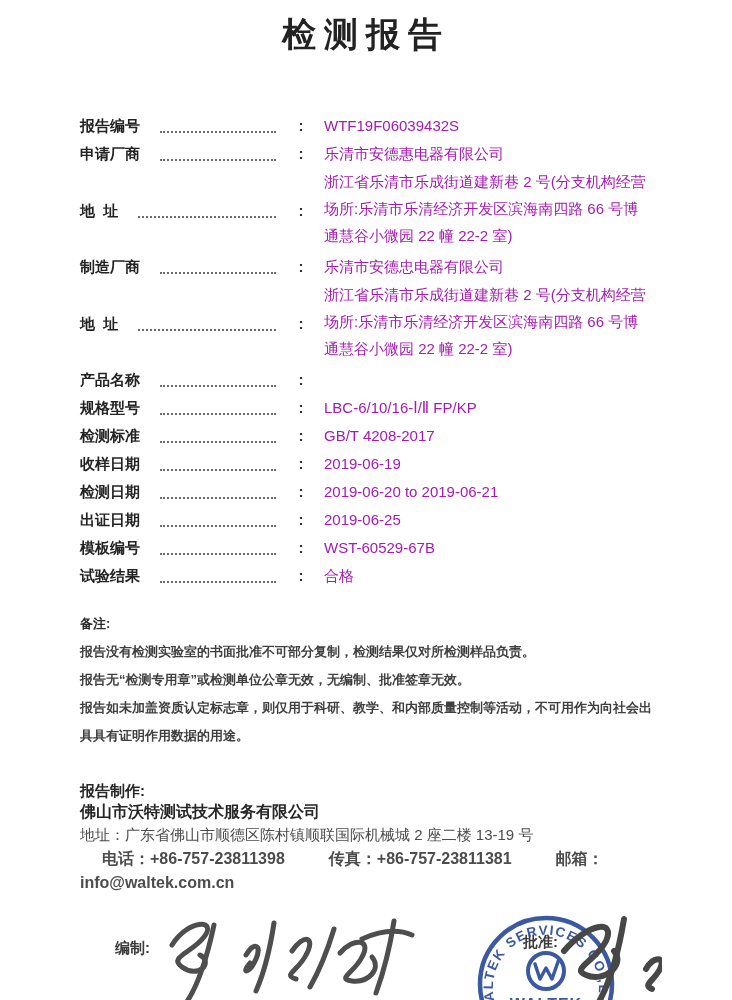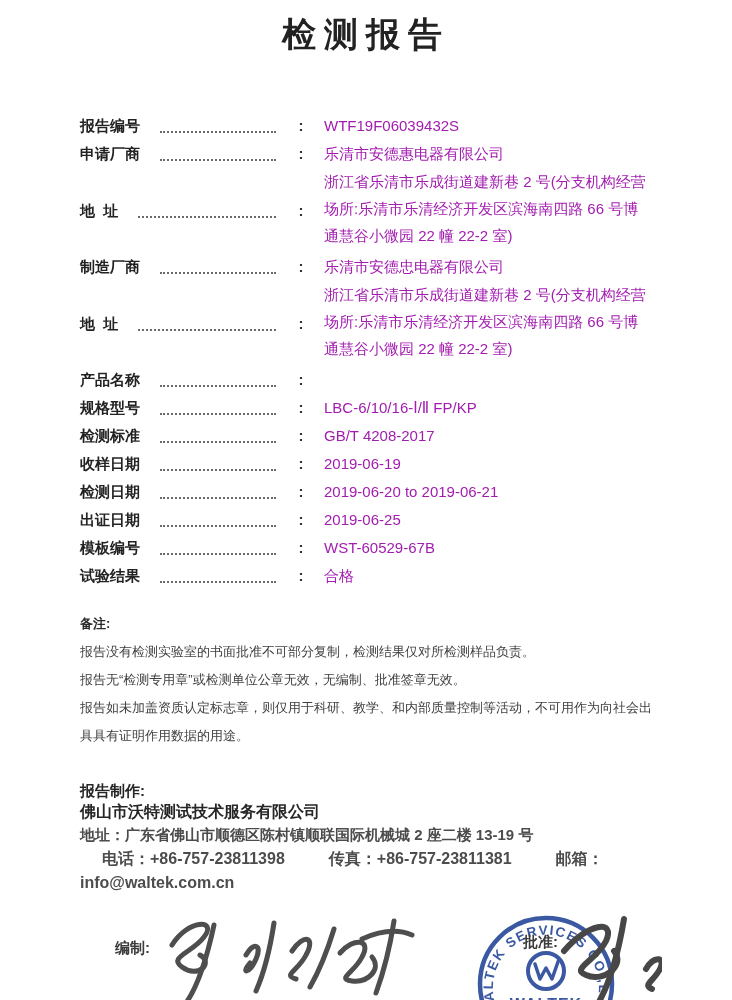--- a/index.html
+++ b/index.html
@@ -15,25 +15,25 @@
   .fields { margin-top:58px; }
   .row { display:flex; align-items:flex-start; margin-bottom:8px; }
   .lbl-cell { display:flex; width:198px; flex:0 0 198px; align-items:center;gap:16px; }
   .lbl { font-weight:bold; color:#232323; font-size:15px; line-height:20px; white-space:pre; }
   .leader { flex:1; border-bottom:2px dotted #6a6a6a; margin:0 2px 3px 4px; height:17px; }
   .colon { flex:0 0 46px; text-align:center; font-size:15px; line-height:20px; color:#333; font-weight:bold; }
   .val { flex:1; font-size:15px; line-height:20px; color:#a21caf; padding-right:4px; }
   .row.multiline .val { line-height:27px; margin-top:-4px; }
   .notes { margin-top:24px; font-size:13px; color:#3f3f3f; }
   .notes .nh { font-weight:bold; color:#2b2b2b; line-height:28px; }
-  .notes .nl { line-height:28px; }
+  .notes .nl { line-height:28px;font-weight:bold; }
   .maker { margin-top:30px; text-align:left; color:#3c3c3c; }
   .maker .mh { font-weight:bold; font-size:15px; color:#262626; line-height:21px; }
   .maker .mc { font-weight:bold; font-size:16px; color:#262626; line-height:22px; }
-  .maker .ma { font-size:15px; font-weight:bold; color:#4c4c4c; line-height:24px; }
+  .maker .ma { font-size:15px; font-weight:normal; color:#4c4c4c; line-height:24px; }
   .maker .mt { font-size:16px; font-weight:bold; color:#4c4c4c; line-height:24px; }
   .maker .mt span { margin:0 22px; }
   .sig-section { position:relative; margin-top:14px; height:180px; }
   .sig-label { position:absolute; font-size:15px; color:#3d3d3d; font-weight:bold; z-index:4; }
   .sig-line { position:absolute; border-top:1.5px solid #8a8a8a; }
   .sig-name { position:absolute; font-size:15px; color:#0f172a; }
   .sig-svg { position:absolute; z-index:2; }
   .stamp-svg { position:absolute; z-index:1; opacity:0.92; }
 </style>
 </head>

